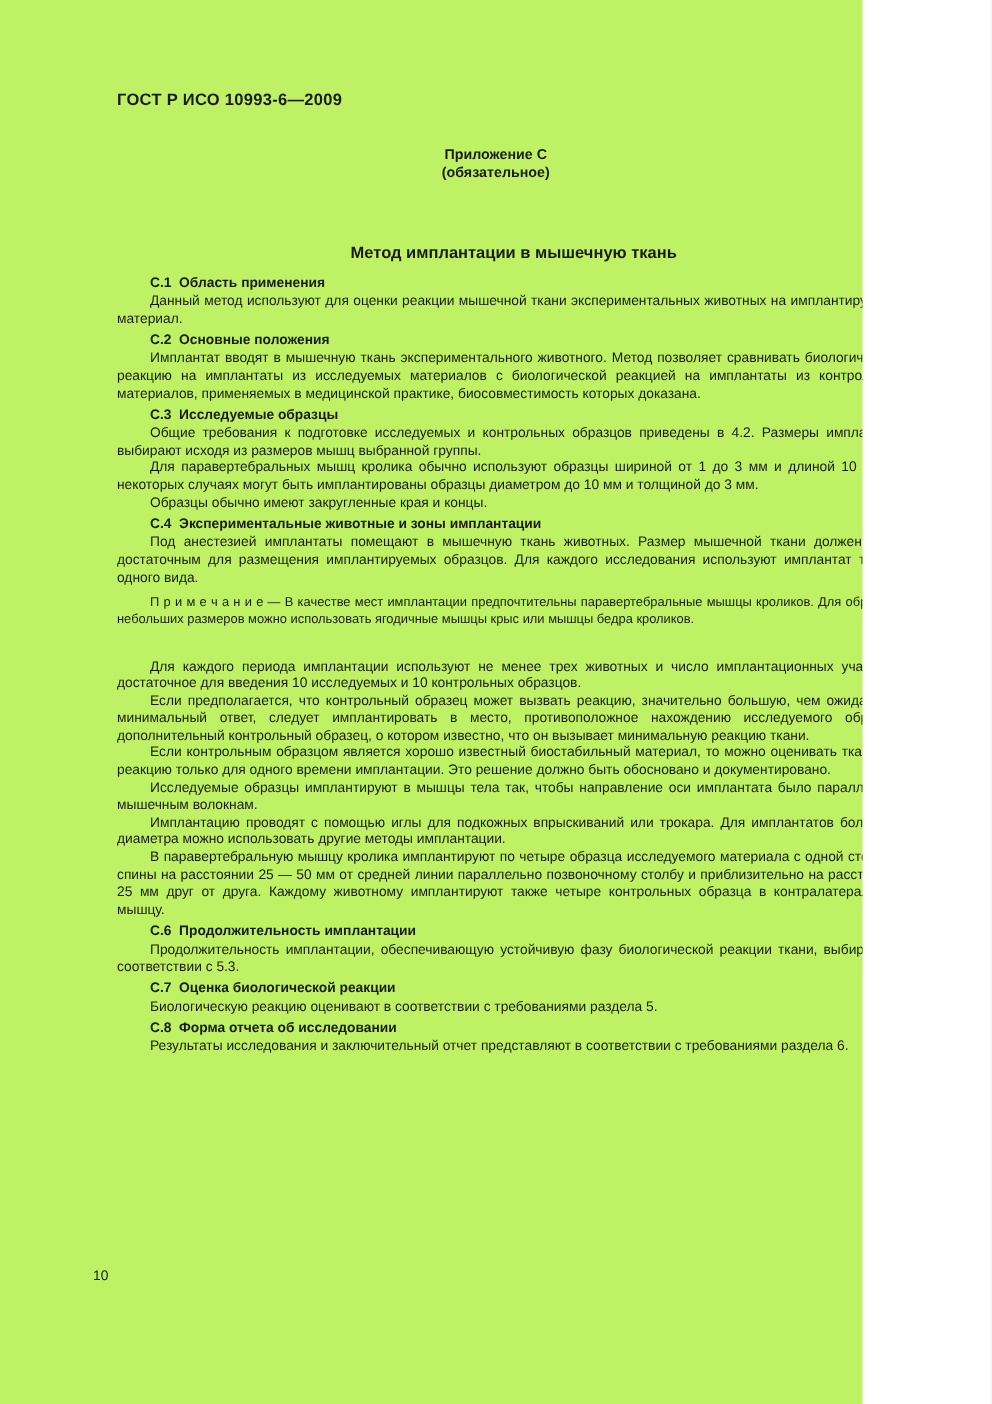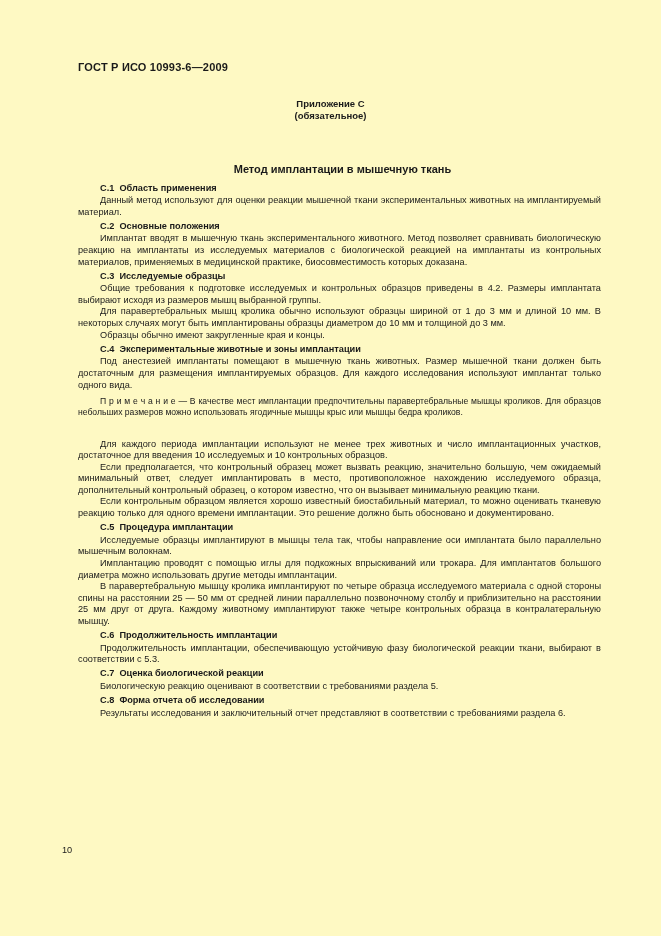--- a/index.html
+++ b/index.html
@@ -2,23 +2,23 @@
 <html lang="ru"><head>
 <meta charset="utf-8">
 <style>
   html, body {
     margin: 0;
     padding: 0;
     background: #ffffff;
   }
   .page {
     position: relative;
-    width: 661px;
+    width: 575px;
     height: 936px;
-    background: #fef9c3;
+    background: #bef264;
     font-family: "Liberation Sans", sans-serif;
     color: #1a1a1a;
     overflow: hidden;
   }
   .doc-header {
     position: absolute;
     left: 78px;
     top: 61px;
     font-size: 11px;
     font-weight: bold;
@@ -107,21 +107,20 @@
     <p>Для паравертебральных мышц кролика обычно используют образцы шириной от 1 до 3 мм и длиной 10 мм. В некоторых случаях могут быть имплантированы образцы диаметром до 10 мм и толщиной до 3 мм.</p>
     <p>Образцы обычно имеют закругленные края и концы.</p>
 
     <h2>С.4  Экспериментальные животные и зоны имплантации</h2>
     <p>Под анестезией имплантаты помещают в мышечную ткань животных. Размер мышечной ткани должен быть достаточным для размещения имплантируемых образцов. Для каждого исследования используют имплантат только одного вида.</p>
     <p class="note">П р и м е ч а н и е — В качестве мест имплантации предпочтительны паравертебральные мышцы кроликов. Для образцов небольших размеров можно использовать ягодичные мышцы крыс или мышцы бедра кроликов.</p>
     <p>Для каждого периода имплантации используют не менее трех животных и число имплантационных участков, достаточное для введения 10 исследуемых и 10 контрольных образцов.</p>
     <p>Если предполагается, что контрольный образец может вызвать реакцию, значительно большую, чем ожидаемый минимальный ответ, следует имплантировать в место, противоположное нахождению исследуемого образца, дополнительный контрольный образец, о котором известно, что он вызывает минимальную реакцию ткани.</p>
     <p>Если контрольным образцом является хорошо известный биостабильный материал, то можно оценивать тканевую реакцию только для одного времени имплантации. Это решение должно быть обосновано и документировано.</p>
 
-    <h2>С.5  Процедура имплантации</h2>
     <p>Исследуемые образцы имплантируют в мышцы тела так, чтобы направление оси имплантата было параллельно мышечным волокнам.</p>
     <p>Имплантацию проводят с помощью иглы для подкожных впрыскиваний или трокара. Для имплантатов большого диаметра можно использовать другие методы имплантации.</p>
     <p>В паравертебральную мышцу кролика имплантируют по четыре образца исследуемого материала с одной стороны спины на расстоянии 25 — 50 мм от средней линии параллельно позвоночному столбу и приблизительно на расстоянии 25 мм друг от друга. Каждому животному имплантируют также четыре контрольных образца в контралатеральную мышцу.</p>
 
     <h2>С.6  Продолжительность имплантации</h2>
     <p>Продолжительность имплантации, обеспечивающую устойчивую фазу биологической реакции ткани, выбирают в соответствии с 5.3.</p>
 
     <h2>С.7  Оценка биологической реакции</h2>
     <p>Биологическую реакцию оценивают в соответствии с требованиями раздела 5.</p>
 

